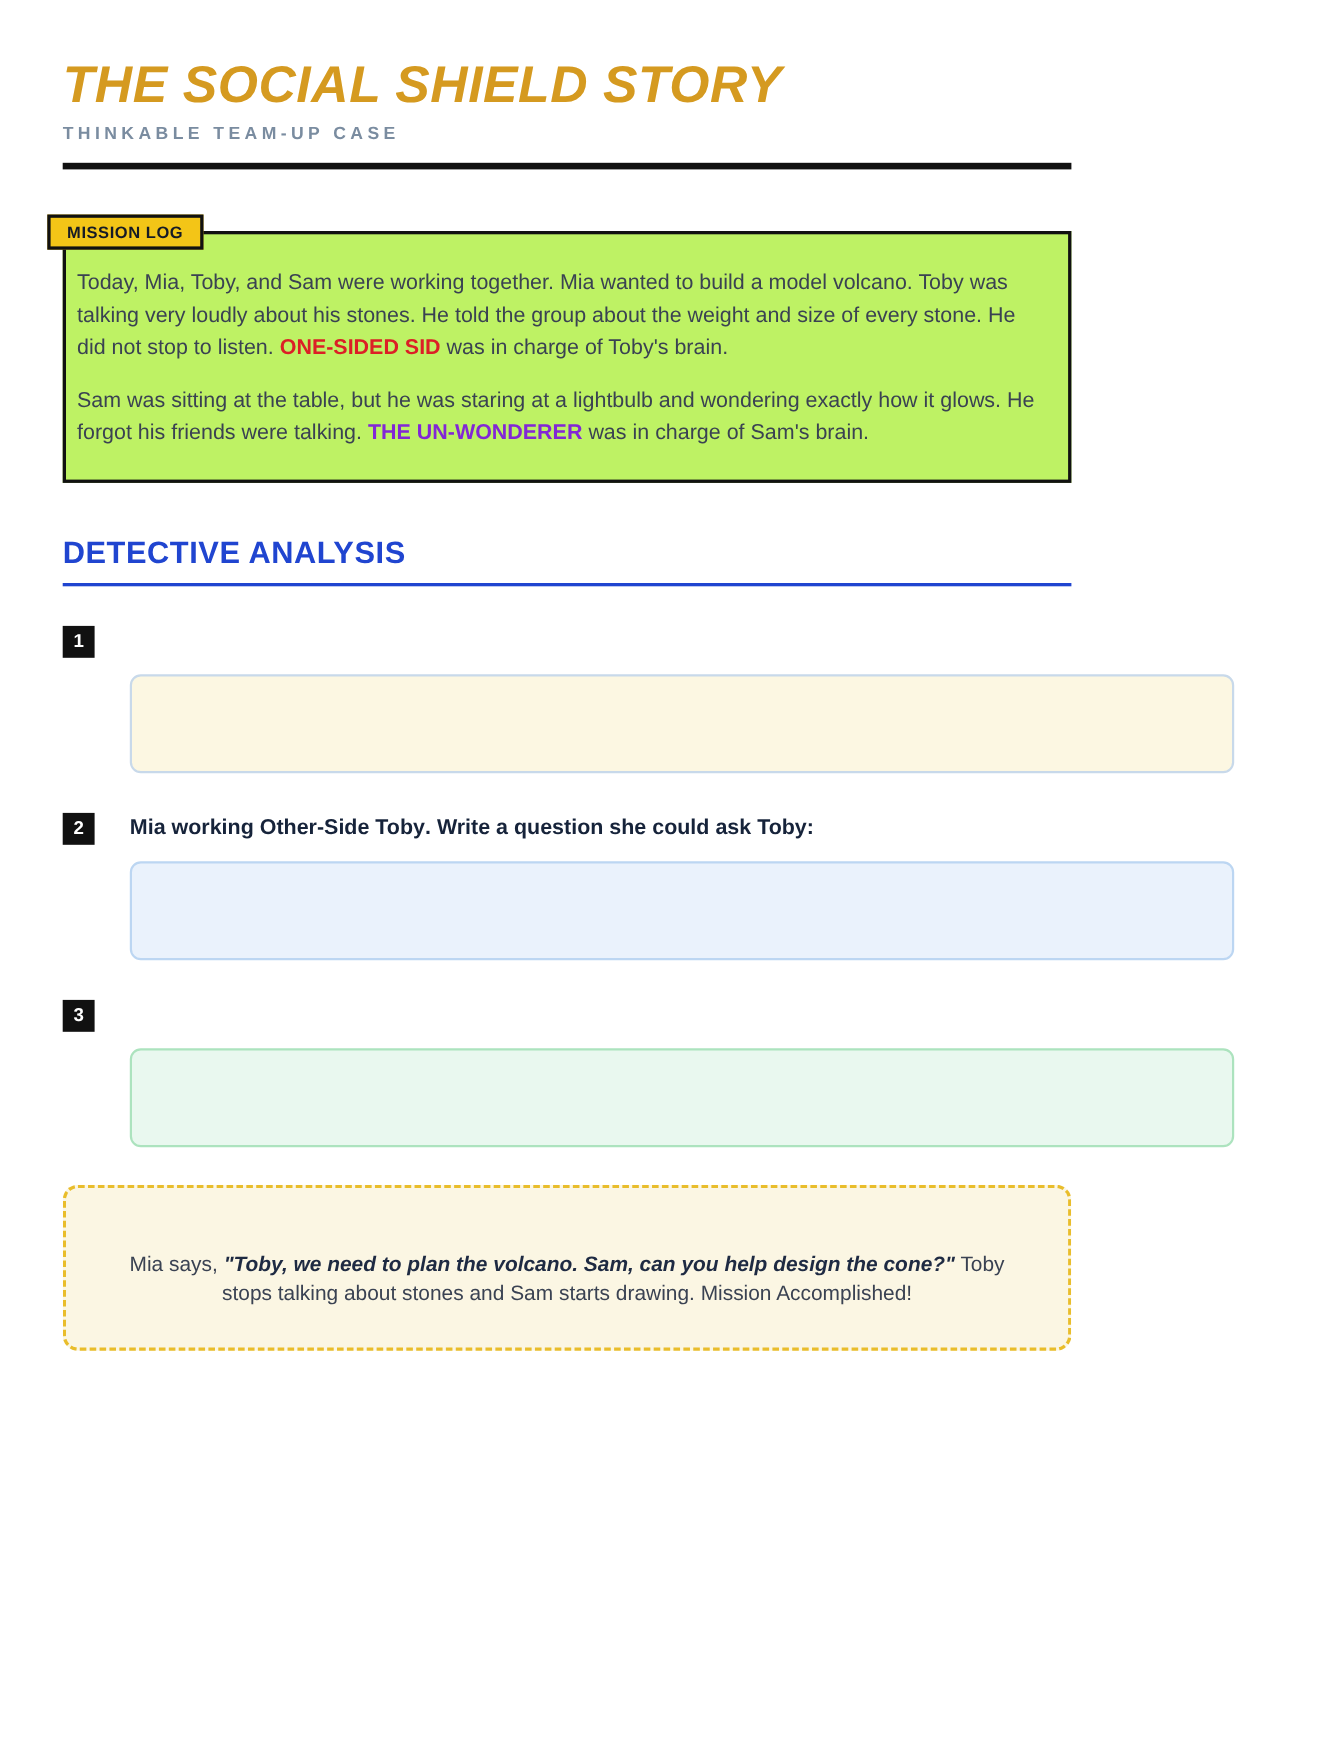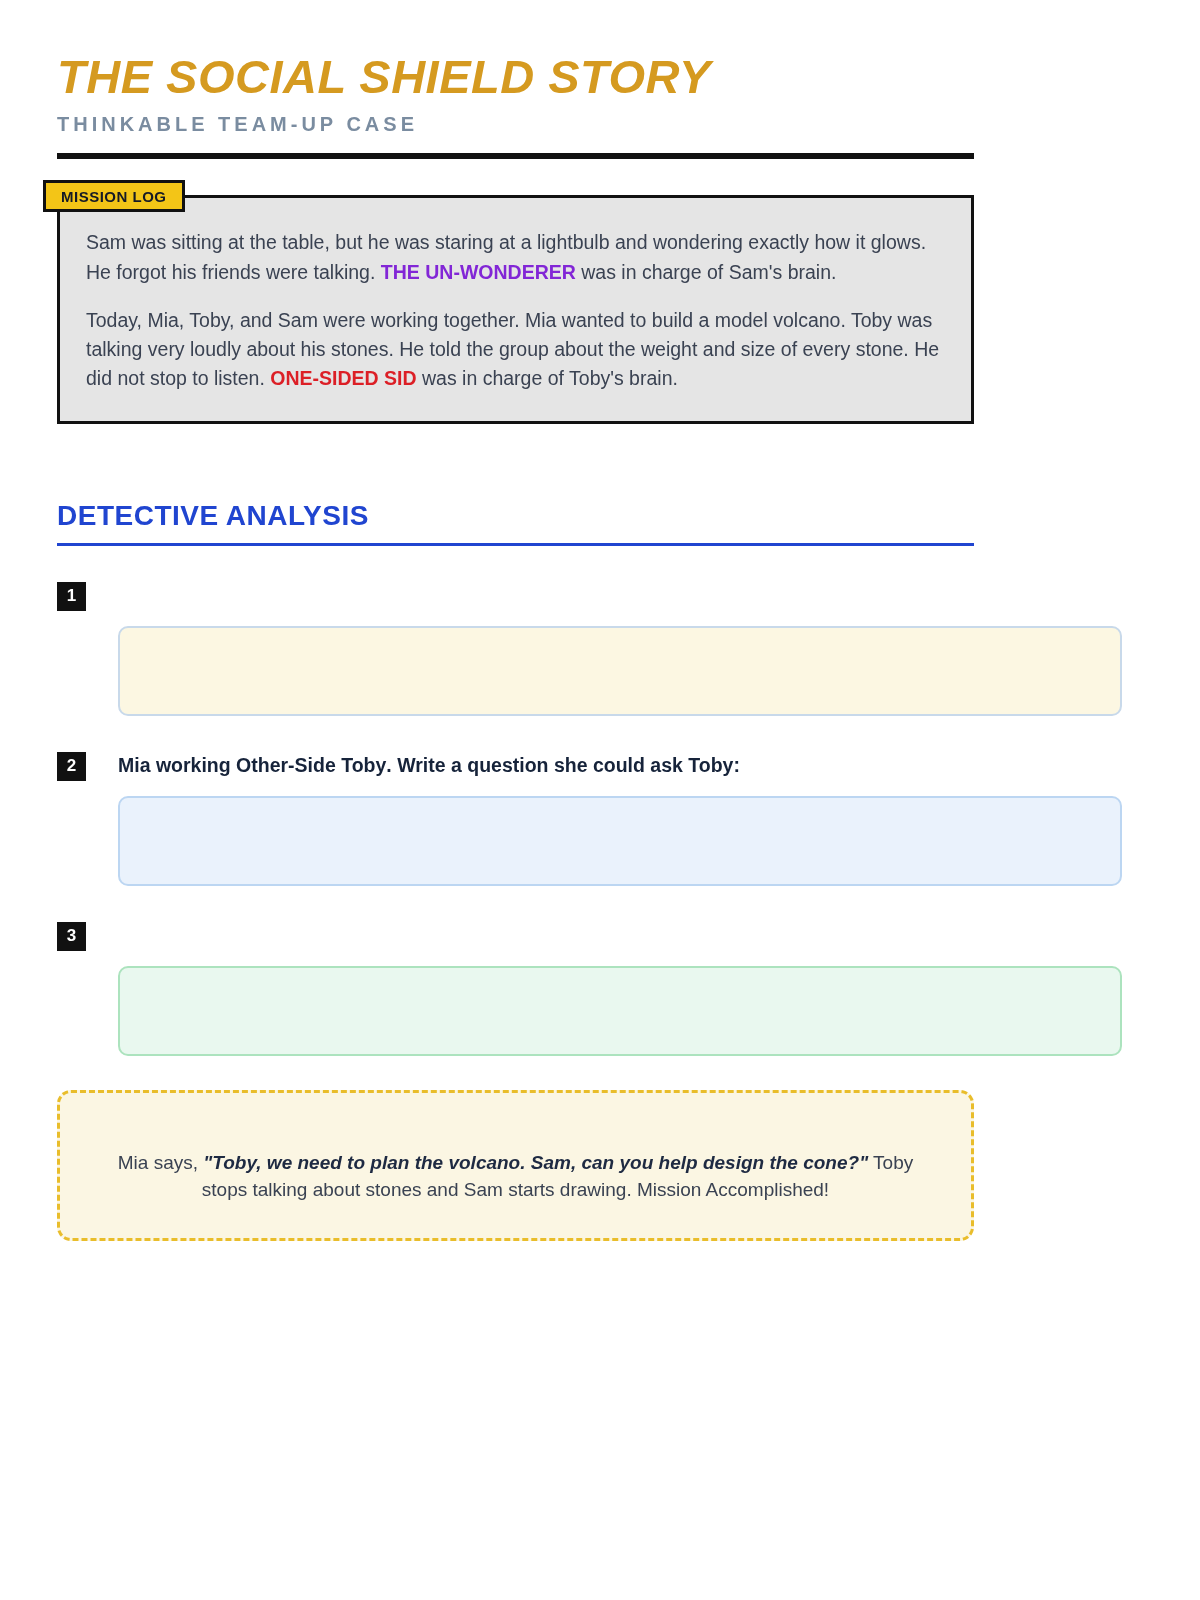--- a/index.html
+++ b/index.html
@@ -20,38 +20,38 @@
   .title {
     font-size: 47px;
     font-weight: 800;
     font-style: italic;
     letter-spacing: 0.5px;
     color: #d59a20;
     line-height: 1.05;
   }
   .subtitle {
     margin-top: 12px;
-    font-size: 20px;
+    font-size: 16px;
     font-weight: 700;
     letter-spacing: 4px;
     color: #7a8ca0;
   }
   .top-rule {
     margin-top: 17px;
     height: 6px;
     background: #111111;
   }
 
   
   .mission-box {
     position: relative;
-    margin-top: 36px;
+    margin-top: 56px;
     border: 3px solid #111111;
-    background: #e5e5e5;
-    padding: 30px 28px 8px 26px;
+    background: #bef264;
+    padding: 30px 28px 8px 10px;
   }
   .mission-badge {
     position: absolute;
     top: -18px;
     left: -17px;
     background: #f3c517;
     border: 3px solid #111111;
     color: #151a26;
     font-weight: 700;
     font-size: 15px;
@@ -67,21 +67,21 @@
   .hl-red   { font-weight: 800; color: #dc1f26; }
   .hl-purple{ font-weight: 800; color: #8226d6; }
   .conclusion {
     font-weight: 700;
     font-style: italic;
     color: #1e2a42;
   }
 
   
   .section-heading {
-    margin-top: 76px;
+    margin-top: 48px;
     font-size: 28px;
     font-weight: 800;
     letter-spacing: 0.5px;
     color: #2045d0;
     padding-bottom: 11px;
     border-bottom: 3px solid #2045d0;
   }
   .q-block { margin-top: 36px; }
   .q-row { display: flex; align-items: flex-start; }
   .q-num {
@@ -144,22 +144,22 @@
 <body>
 
 <div class="page">
 
   <h1 class="title">THE SOCIAL SHIELD STORY</h1>
   <div class="subtitle">THINKABLE TEAM-UP CASE</div>
   <div class="top-rule"></div>
 
   <div class="mission-box">
     <div class="mission-badge">MISSION LOG</div>
+    <p><span>Today, Mia, Toby, and Sam were working together. Mia wanted to build a model volcano. Toby was talking very loudly about his stones. He told the group about the weight and size of every stone. He did not stop to listen. </span><span class="hl-red">ONE-SIDED SID</span><span> was in charge of Toby's brain.</span></p>
     <p><span>Sam was sitting at the table, but he was staring at a lightbulb and wondering exactly how it glows. He forgot his friends were talking. </span><span class="hl-purple">THE UN-WONDERER</span><span> was in charge of Sam's brain.</span></p>
-    <p><span>Today, Mia, Toby, and Sam were working together. Mia wanted to build a model volcano. Toby was talking very loudly about his stones. He told the group about the weight and size of every stone. He did not stop to listen. </span><span class="hl-red">ONE-SIDED SID</span><span> was in charge of Toby's brain.</span></p>
   </div>
 
   <h2 class="section-heading">DETECTIVE ANALYSIS</h2>
 
   <div class="q-block">
     <div class="q-row">
       <div class="q-num">1</div>
     </div>
     <div class="answer answer-1"></div>
   </div>

